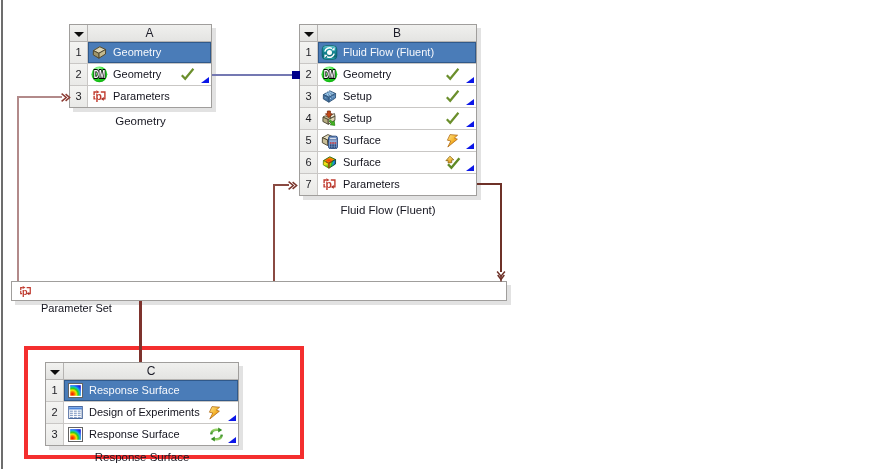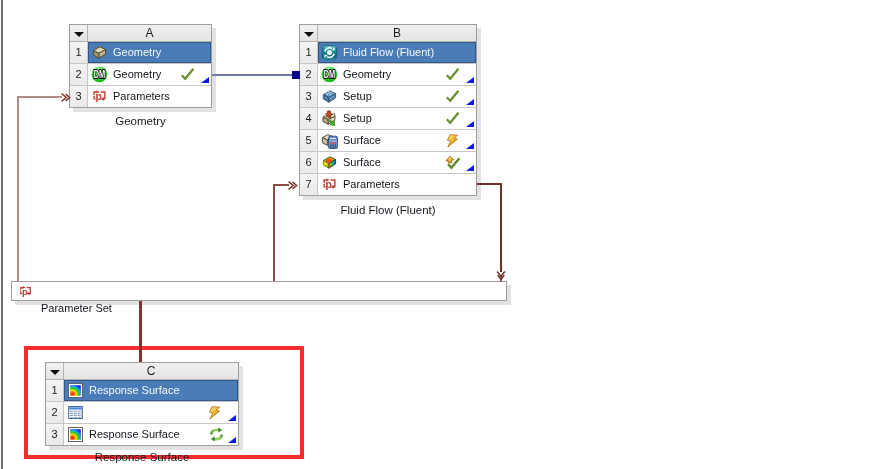--- a/index.html
+++ b/index.html
@@ -396,20 +396,21 @@
               <rect x="3" y="10.8" width="2.9" height="1.2"></rect>
               <rect x="6.9" y="10.8" width="2.9" height="1.2"></rect>
               <rect x="10.8" y="10.8" width="2.9" height="1.2"></rect>
               <rect x="3" y="12.9" width="2.9" height="1.2"></rect>
               <rect x="6.9" y="12.9" width="2.9" height="1.2"></rect>
               <rect x="10.8" y="12.9" width="2.9" height="1.2"></rect>
             </g>
             <path d="M15.3 4 L15.3 14.5 L2.2 14.5 L2.2 13.9 L14.6 13.9 L14.6 4 Z" fill="#46648c" opacity="0.5"></path>
           </svg>
         </div>
+    <div class="rtxt">Design of Experiments</div>
     <div class="stat" id="st-bolt2">
           <svg width="15" height="15" viewBox="0 0 15 15">
             <defs>
               <linearGradient id="gbl" x1="0" y1="0" x2="1" y2="1">
                 <stop offset="0" stop-color="#ffe690"></stop>
                 <stop offset="0.5" stop-color="#f6b62e"></stop>
                 <stop offset="1" stop-color="#d4690a"></stop>
               </linearGradient>
             </defs>
             <path d="M5 1.6 L12.6 2.2 L9.4 5 L12.4 6.2 L2.8 14 L5.8 8 L2.4 7.2 Z" fill="url(#gbl)" stroke="#a85f08" stroke-width="0.7"></path>

